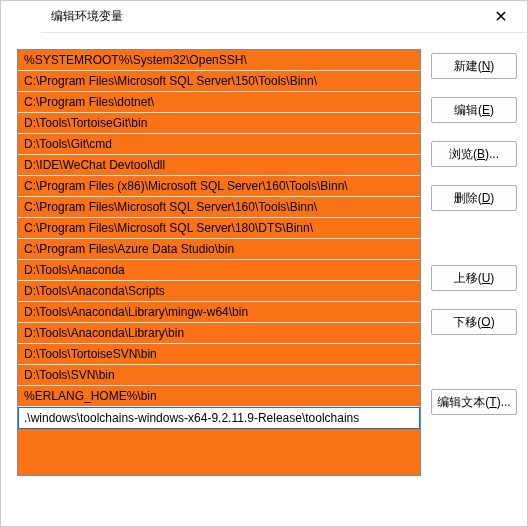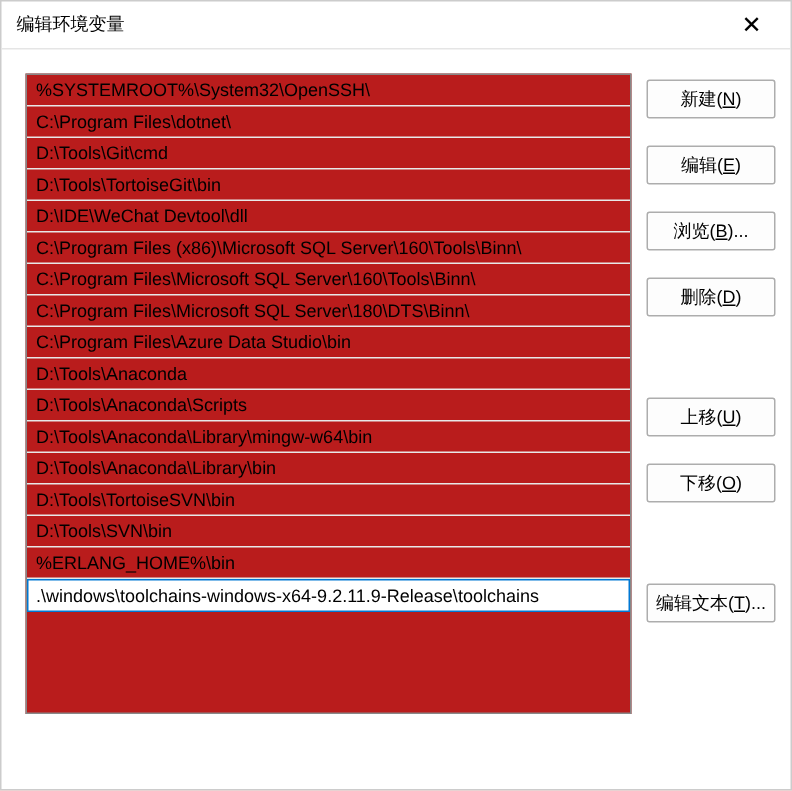--- a/index.html
+++ b/index.html
@@ -16,20 +16,21 @@
     display: flex; flex-direction: column;
     border: 1px solid #ccc;
     background: #fff;
     position: relative;
   }
   .titlebar {
     height: 32px;
     display: flex; align-items: center;
     padding: 0 6px 0 10px;
     border-bottom: 1px solid #e5e5e5;
+    margin-left: 40px;
   }
   .titlebar .title {
     flex: 1;
     font-size: 12px;
     color: #000;
   }
   .titlebar .close {
     width: 40px; height: 28px;
     display: flex; align-items: center; justify-content: center;
     font-size: 16px; color: #000;
@@ -37,21 +38,21 @@
   }
   .body {
     flex: 1;
     display: flex;
     padding: 16px 10px 10px 16px;
     gap: 10px;
   }
   .listpanel {
     flex: 1;
     border: 1px solid #888;
-    background: #b91c1c;
+    background: #f97316;
     overflow: hidden;
     display: flex; flex-direction: column;
   }
   .listbox {
     flex: 1;
     overflow: hidden;
   }
   .row {
     height: 21px;
     line-height: 21px;
@@ -110,23 +111,24 @@
     <div class="close">
       <span>✕</span>
     </div>
   </div>
 
   <div class="body">
 
     <div class="listpanel">
       <div class="listbox" id="listbox">
           <div class="row">%SYSTEMROOT%\System32\OpenSSH\</div>
+          <div class="row">C:\Program Files\Microsoft SQL Server\150\Tools\Binn\</div>
           <div class="row">C:\Program Files\dotnet\</div>
+          <div class="row">D:\Tools\TortoiseGit\bin</div>
           <div class="row">D:\Tools\Git\cmd</div>
-          <div class="row">D:\Tools\TortoiseGit\bin</div>
           <div class="row">D:\IDE\WeChat Devtool\dll</div>
           <div class="row">C:\Program Files (x86)\Microsoft SQL Server\160\Tools\Binn\</div>
           <div class="row">C:\Program Files\Microsoft SQL Server\160\Tools\Binn\</div>
           <div class="row">C:\Program Files\Microsoft SQL Server\180\DTS\Binn\</div>
           <div class="row">C:\Program Files\Azure Data Studio\bin</div>
           <div class="row">D:\Tools\Anaconda</div>
           <div class="row">D:\Tools\Anaconda\Scripts</div>
           <div class="row">D:\Tools\Anaconda\Library\mingw-w64\bin</div>
           <div class="row">D:\Tools\Anaconda\Library\bin</div>
           <div class="row">D:\Tools\TortoiseSVN\bin</div>

